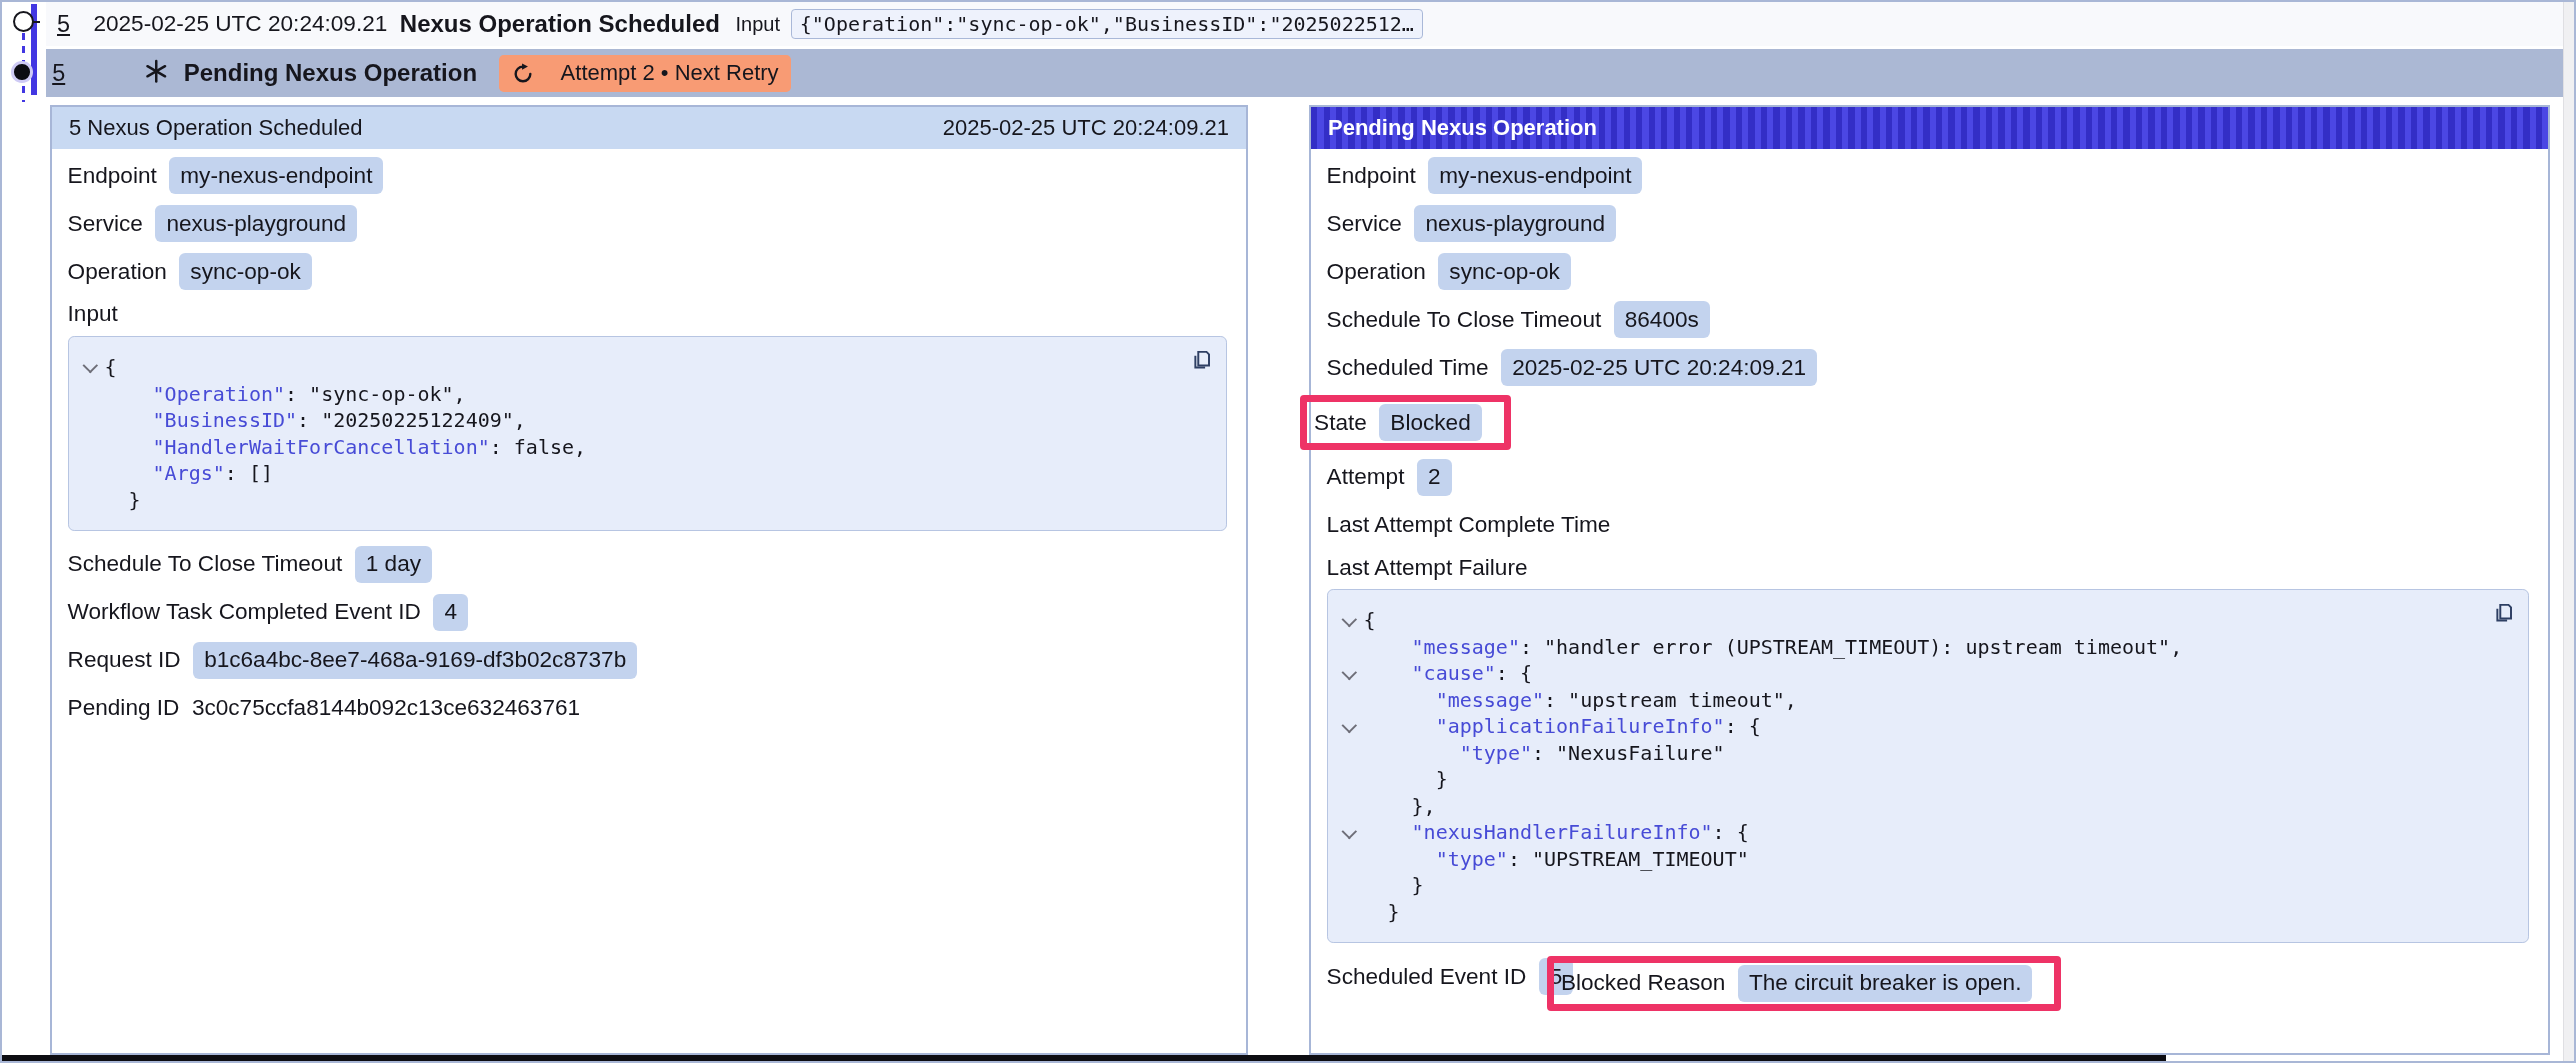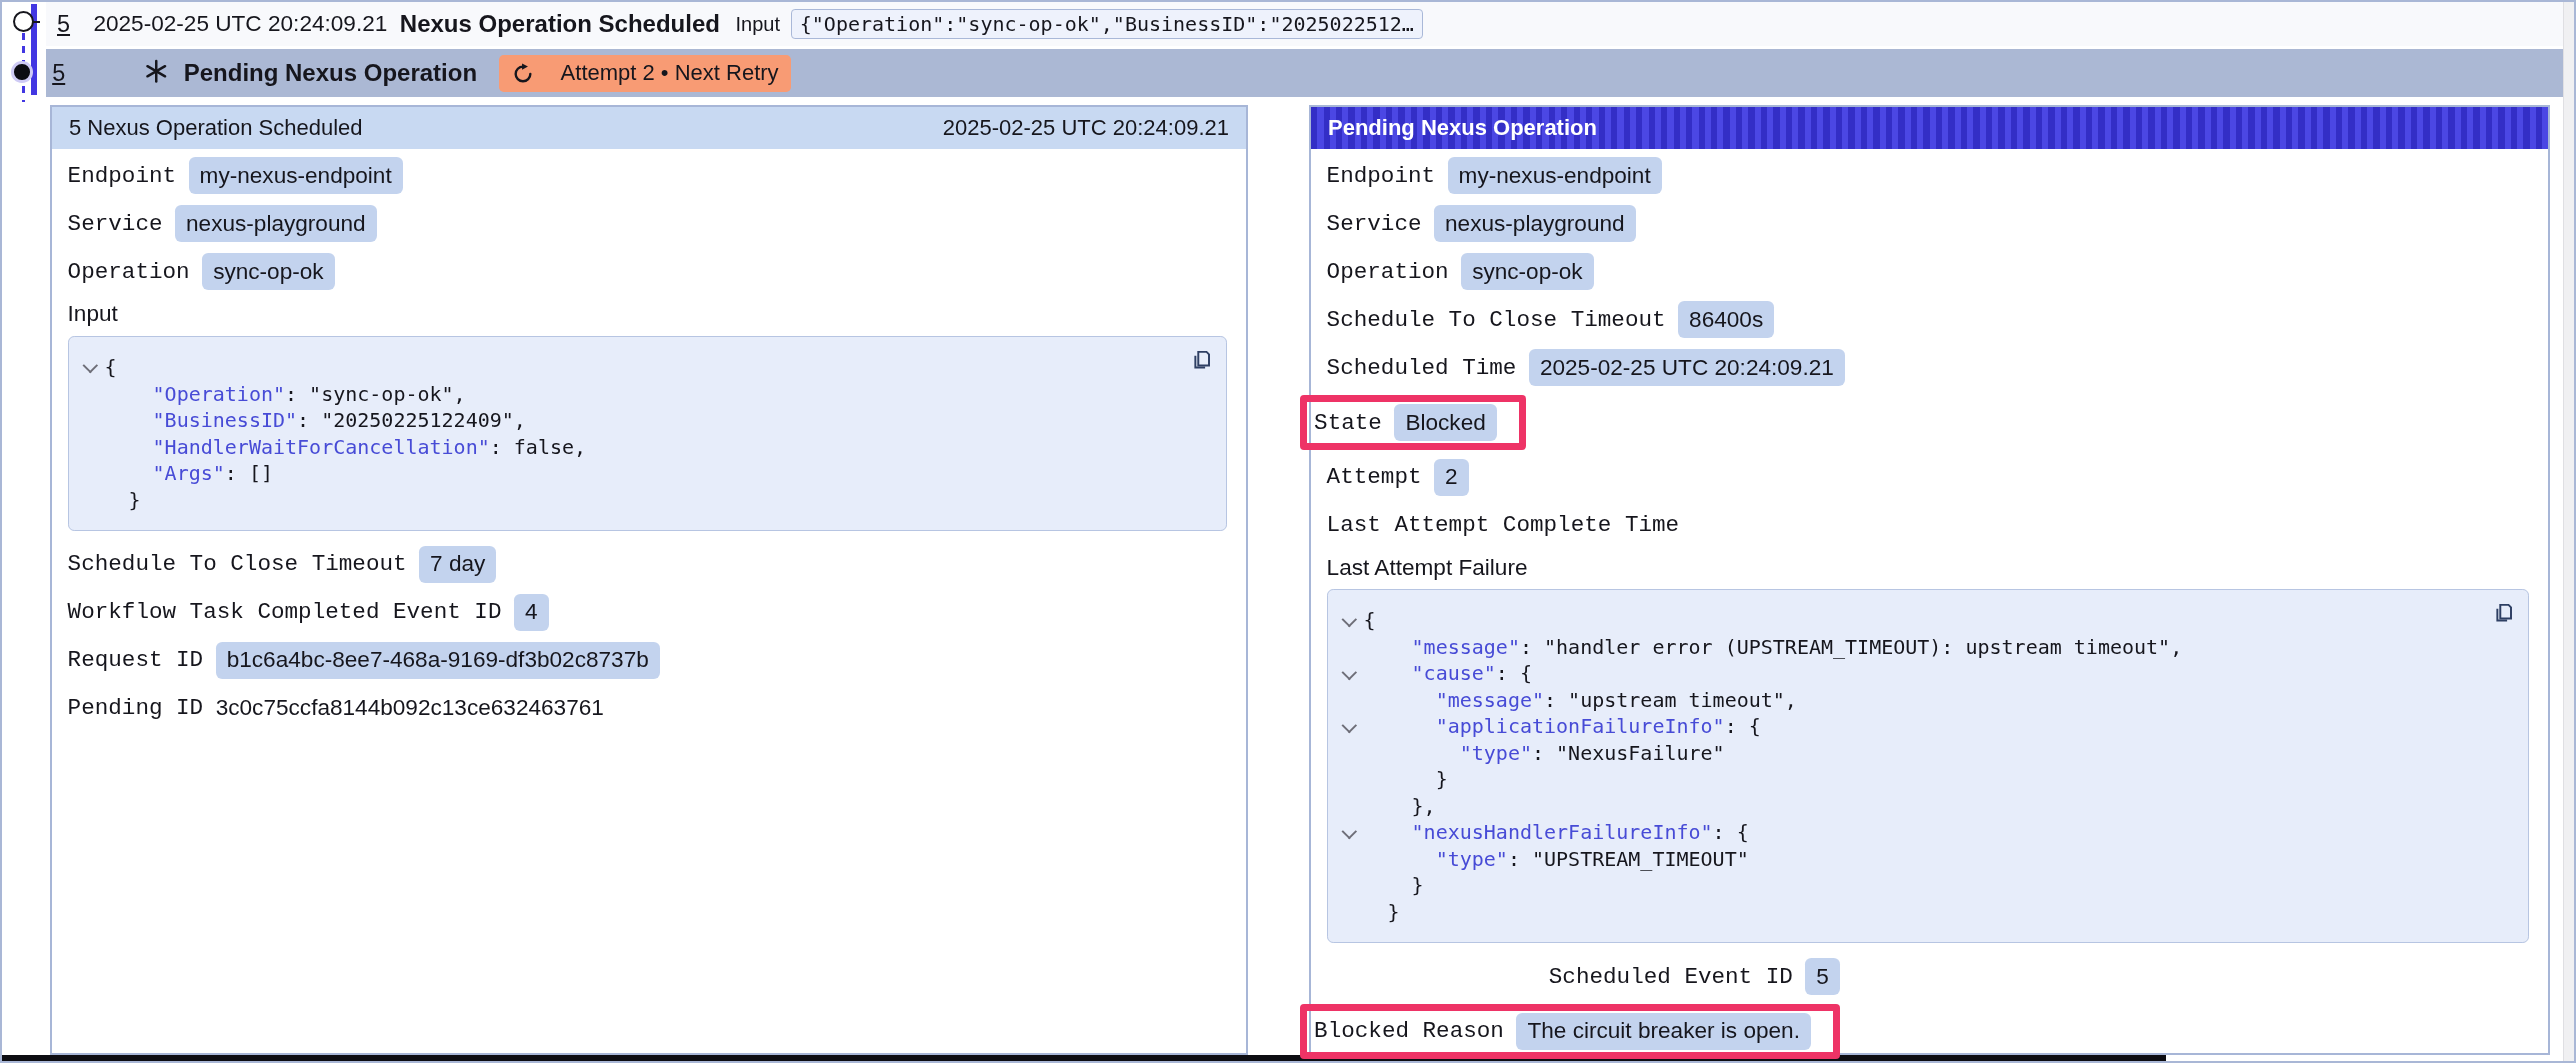--- a/index.html
+++ b/index.html
@@ -45,21 +45,21 @@
   .panel-right { width:1241px; }
   .panel-header { height:42px; flex:none; display:flex; align-items:center; justify-content:space-between; padding:0 17px; font-size:22px; }
   .panel-header.scheduled { background:var(--panel-header-bg,#c8d9f2);gap:16px; }
   .panel-header.pending {
     background:repeating-linear-gradient(90deg, var(--stripe-dark,#332ec6) 0 6.2px, var(--stripe-light,#4b47e4) 6.2px 12.5px);
     color:#fff; font-weight:600;
   }
   .panel-body { padding:3.1px 18.7px 0 15.6px; display:flex; flex-direction:column; align-items:flex-start; }
 
   .field-row { display:flex; align-items:center; min-height:48px; font-size:22.6px; }
-  .field-label { margin-right:12.5px; white-space:nowrap;font-family:Liberation Mono, monospace; }
+  .field-label { margin-right:12.5px; white-space:nowrap; }
   .field-badge { background:var(--badge-bg,#c3d3ee); border-radius:6.2px; padding:5.5px 11px; white-space:nowrap; }
   .field-link { color:#16161d; }
   .label-row { min-height:37px; display:flex; align-items:center; font-size:22.6px; }
 
   .annotation {
     display:inline-flex; border:7.8px solid var(--annotation-pink,#ee3366); border-radius:4px;
     padding:0 22px 0 7px; margin:3.1px 0 3.1px -26.5px; position:relative; z-index:4; background:transparent;
   }
   .annotation .field-row { min-height:41px; }
 
@@ -178,21 +178,21 @@
               </div>
               <div class="code-line">
                 <span class="gutter"></span>
                 <span class="code-text"><span class="tok-p">  }</span></span>
               </div>
             </div>
         </div>
         <div style="display:flex;flex-direction:column;align-items:flex-start;">
             <div class="field-row">
               <span class="field-label">Schedule To Close Timeout</span>
-              <span class="field-badge">7 day</span>
+              <span class="field-badge">1 day</span>
             </div>
             <div class="field-row">
               <span class="field-label">Workflow Task Completed Event ID</span>
               <span class="field-badge">4</span>
             </div>
             <div class="field-row">
               <span class="field-label">Request ID</span>
               <span class="field-badge">b1c6a4bc-8ee7-468a-9169-df3b02c8737b</span>
             </div>
             <div class="field-row">
@@ -303,21 +303,21 @@
               <div class="code-line">
                 <span class="gutter"></span>
                 <span class="code-text"><span class="tok-p">    }</span></span>
               </div>
               <div class="code-line">
                 <span class="gutter"></span>
                 <span class="code-text"><span class="tok-p">  }</span></span>
               </div>
             </div>
         </div>
-        <div style="display:flex;flex-direction:column;align-items:flex-end;">
+        <div style="display:flex;align-items:flex-start;">
             <div class="field-row">
               <span class="field-label">Scheduled Event ID</span>
               <span class="field-badge">5</span>
             </div>
             <div class="annotation">
               <div class="field-row">
                 <span class="field-label">Blocked Reason</span>
                 <span class="field-badge">The circuit breaker is open.</span>
               </div>
             </div>

